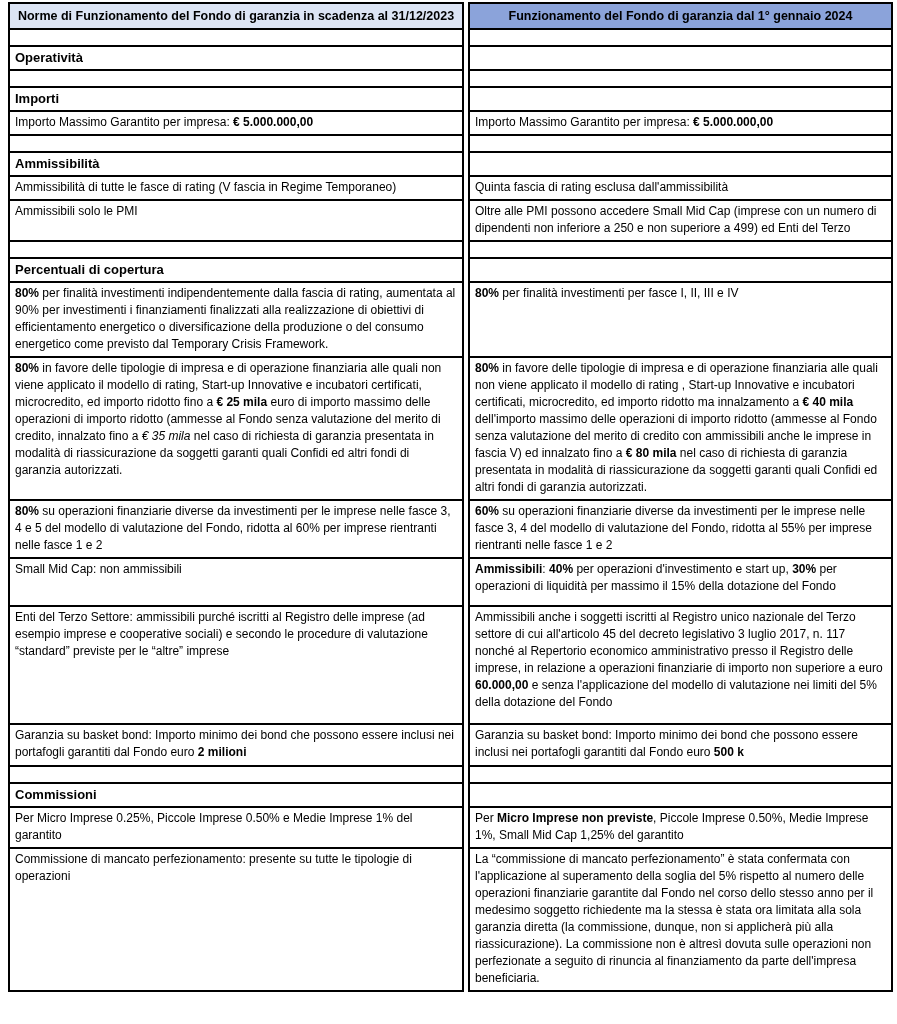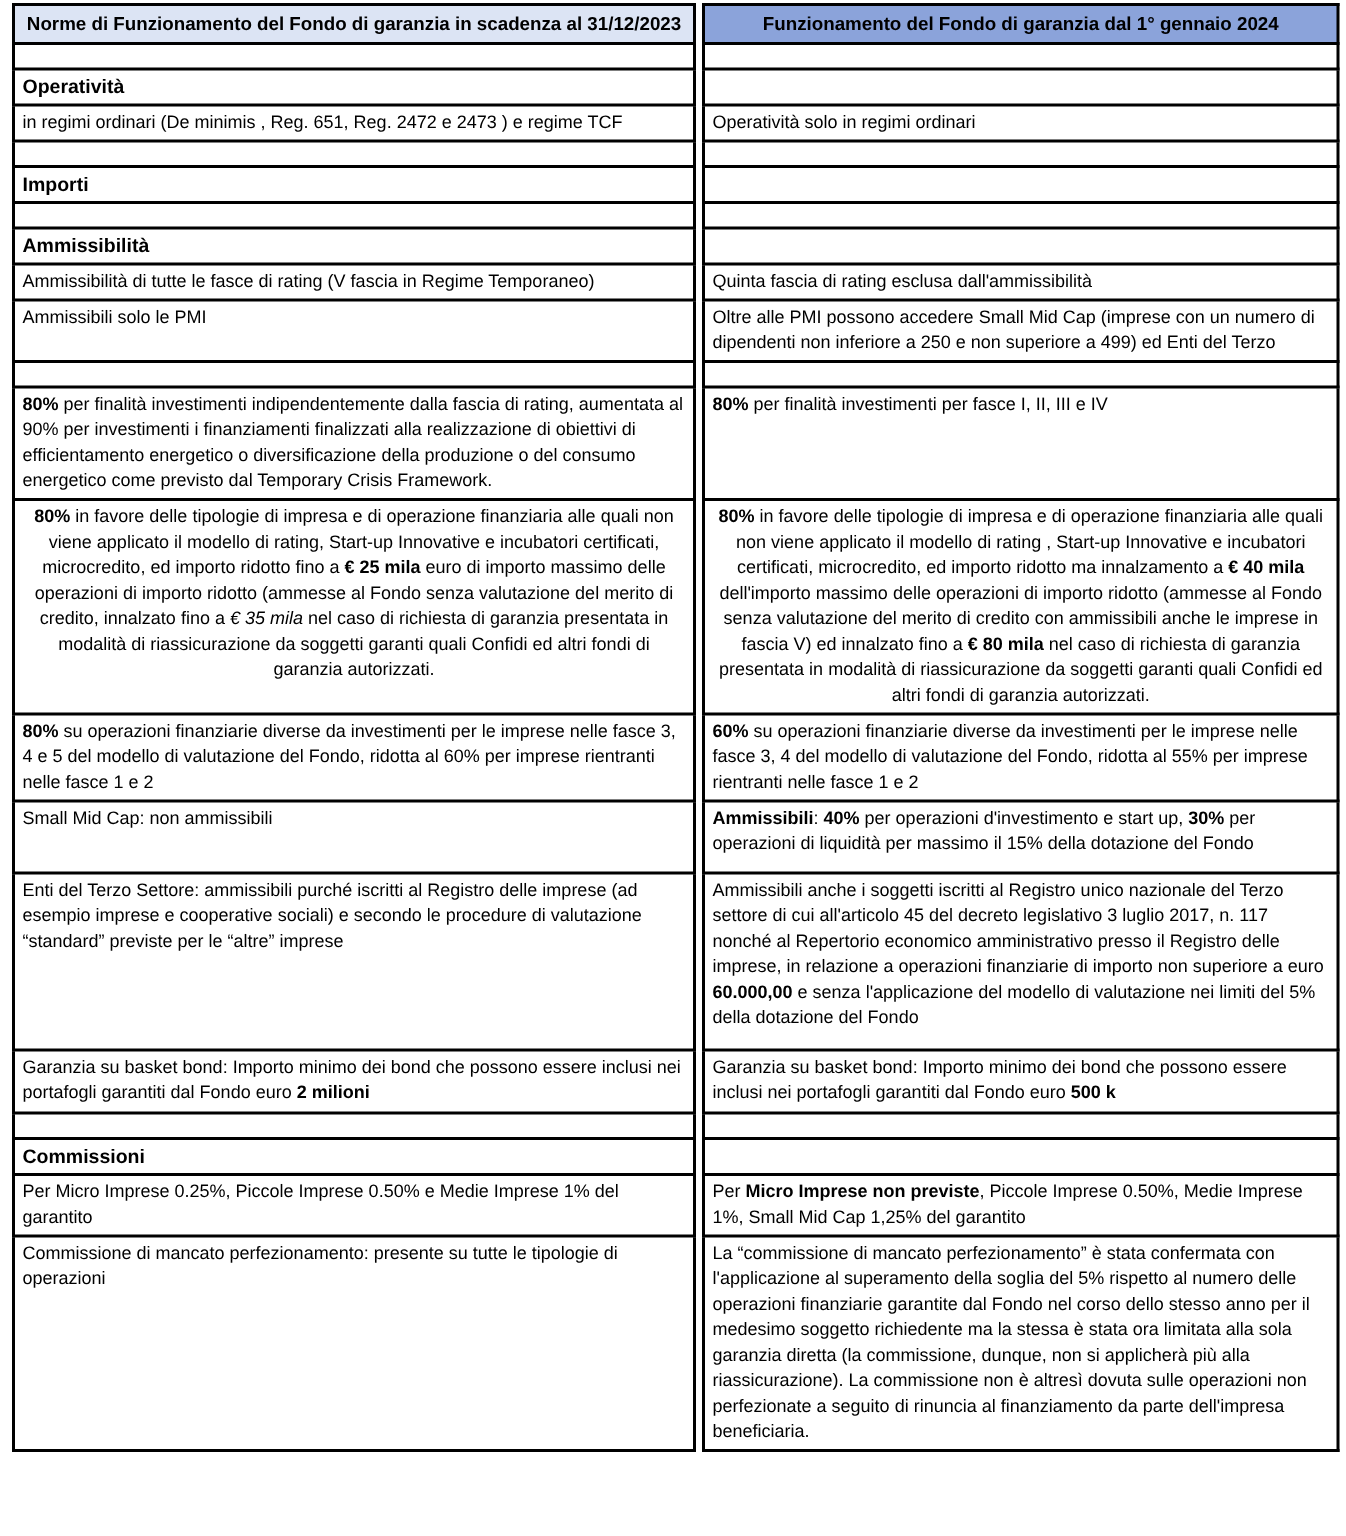--- a/index.html
+++ b/index.html
@@ -55,21 +55,21 @@
     padding:2px 5px 3px 5px;
     background:#ffffff;
     overflow:hidden;
   }
   tr.row-empty td.cell{height:13px;padding:1px 5px;}
   tr.row-section td.cell{height:14px;}
   tr.row-section td.cell-left{font-weight:bold;font-size:13px;}
   b{font-weight:bold;}
   i{font-style:italic;}
   
-  tr[data-name="row-copertura-importo-ridotto"] td.cell{text-align:center;}
+  tr[data-name="row-copertura-importo-ridotto"] td.cell{}
   tr[data-name="row-small-mid-cap"] td.cell{padding-bottom:10px;}
   tr[data-name="row-enti-terzo-settore"] td.cell{padding-bottom:12px;}
   tr[data-name="row-basket-bond"] td.cell{padding-bottom:4px;margin-left:36px;}
 </style>
 </head>
 <body>
 
 <div class="sheet" data-name="document-sheet">
   <table class="cmp" data-name="comparison-table">
     <colgroup>
@@ -88,34 +88,34 @@
         <tr class="row-empty" data-name="spacer-row-top">
           <td class="cell cell-left" data-name="spacer-row-top-left-cell"></td>
           <td class="gap" data-name="column-gap"></td>
           <td class="cell cell-right" data-name="spacer-row-top-right-cell"></td>
         </tr>
         <tr class="row-section" data-name="section-operativita">
           <td class="cell cell-left" data-name="section-operativita-left-cell"><b>Operatività</b></td>
           <td class="gap" data-name="column-gap"></td>
           <td class="cell cell-right" data-name="section-operativita-right-cell"></td>
         </tr>
-        <tr class="row-text" data-name="row-operativita-regimi">
-          <td class="cell cell-left" data-name="row-operativita-regimi-left-cell"><span>in regimi ordinari (De minimis , Reg. 651, Reg. 2472 e 2473 ) e regime TCF</span></td>
-          <td class="gap" data-name="column-gap"></td>
-          <td class="cell cell-right" data-name="row-operativita-regimi-right-cell"><span>Operatività solo in regimi ordinari</span></td>
-        </tr>
         <tr class="row-empty" data-name="spacer-row-1">
           <td class="cell cell-left" data-name="spacer-row-1-left-cell"></td>
           <td class="gap" data-name="column-gap"></td>
           <td class="cell cell-right" data-name="spacer-row-1-right-cell"></td>
         </tr>
         <tr class="row-section" data-name="section-importi">
           <td class="cell cell-left" data-name="section-importi-left-cell"><b>Importi</b></td>
           <td class="gap" data-name="column-gap"></td>
           <td class="cell cell-right" data-name="section-importi-right-cell"></td>
+        </tr>
+        <tr class="row-text" data-name="row-importo-massimo">
+          <td class="cell cell-left" data-name="row-importo-massimo-left-cell"><span>Importo Massimo Garantito per impresa: </span><b>€ 5.000.000,00</b></td>
+          <td class="gap" data-name="column-gap"></td>
+          <td class="cell cell-right" data-name="row-importo-massimo-right-cell"><span>Importo Massimo Garantito per impresa: </span><b>€ 5.000.000,00</b></td>
         </tr>
         <tr class="row-empty" data-name="spacer-row-2">
           <td class="cell cell-left" data-name="spacer-row-2-left-cell"></td>
           <td class="gap" data-name="column-gap"></td>
           <td class="cell cell-right" data-name="spacer-row-2-right-cell"></td>
         </tr>
         <tr class="row-section" data-name="section-ammissibilita">
           <td class="cell cell-left" data-name="section-ammissibilita-left-cell"><b>Ammissibilità</b></td>
           <td class="gap" data-name="column-gap"></td>
           <td class="cell cell-right" data-name="section-ammissibilita-right-cell"></td>
@@ -127,20 +127,25 @@
         </tr>
         <tr class="row-text" data-name="row-pmi">
           <td class="cell cell-left" data-name="row-pmi-left-cell"><span>Ammissibili solo le PMI</span></td>
           <td class="gap" data-name="column-gap"></td>
           <td class="cell cell-right" data-name="row-pmi-right-cell"><span>Oltre alle PMI possono accedere  Small Mid Cap (imprese con un numero di dipendenti non inferiore a 250 e non superiore a 499) ed  Enti del Terzo</span></td>
         </tr>
         <tr class="row-empty" data-name="spacer-row-3">
           <td class="cell cell-left" data-name="spacer-row-3-left-cell"></td>
           <td class="gap" data-name="column-gap"></td>
           <td class="cell cell-right" data-name="spacer-row-3-right-cell"></td>
+        </tr>
+        <tr class="row-section" data-name="section-percentuali-copertura">
+          <td class="cell cell-left" data-name="section-percentuali-copertura-left-cell"><b>Percentuali di copertura</b></td>
+          <td class="gap" data-name="column-gap"></td>
+          <td class="cell cell-right" data-name="section-percentuali-copertura-right-cell"></td>
         </tr>
         <tr class="row-text" data-name="row-copertura-investimenti">
           <td class="cell cell-left" data-name="row-copertura-investimenti-left-cell"><b>80%</b><span> per finalità investimenti indipendentemente dalla fascia di rating, aumentata al 90% per investimenti i finanziamenti finalizzati alla realizzazione di obiettivi di efficientamento energetico o diversificazione della produzione o del consumo energetico come previsto dal Temporary Crisis Framework.</span></td>
           <td class="gap" data-name="column-gap"></td>
           <td class="cell cell-right" data-name="row-copertura-investimenti-right-cell"><b>80%</b><span> per finalità investimenti per fasce I, II, III e IV</span></td>
         </tr>
         <tr class="row-text" data-name="row-copertura-importo-ridotto">
           <td class="cell cell-left" data-name="row-copertura-importo-ridotto-left-cell"><b>80%</b><span> in favore delle tipologie di impresa e di operazione finanziaria alle quali non viene applicato il modello di rating, Start-up Innovative e incubatori certificati, microcredito, ed importo ridotto fino a </span><b>€ 25 mila</b><span> euro di importo massimo delle operazioni di importo ridotto (ammesse al Fondo senza valutazione del merito di credito, innalzato fino a </span><i>€ 35 mila</i><span>  nel caso di richiesta di garanzia presentata in modalità di riassicurazione da soggetti garanti quali Confidi ed altri fondi di garanzia autorizzati.</span></td>
           <td class="gap" data-name="column-gap"></td>
           <td class="cell cell-right" data-name="row-copertura-importo-ridotto-right-cell"><b>80%</b><span> in favore delle tipologie di impresa e di operazione finanziaria alle quali non viene applicato il modello di rating , Start-up Innovative e incubatori certificati, microcredito, ed importo ridotto ma innalzamento a </span><b>€ 40 mila</b><span> dell'importo massimo delle operazioni di importo ridotto (ammesse al Fondo senza valutazione del merito di credito con ammissibili anche le imprese in fascia V) ed innalzato fino a </span><b>€ 80 mila</b><span> nel caso di richiesta di garanzia presentata in modalità di riassicurazione da soggetti garanti quali Confidi ed altri fondi di garanzia autorizzati.</span></td>

